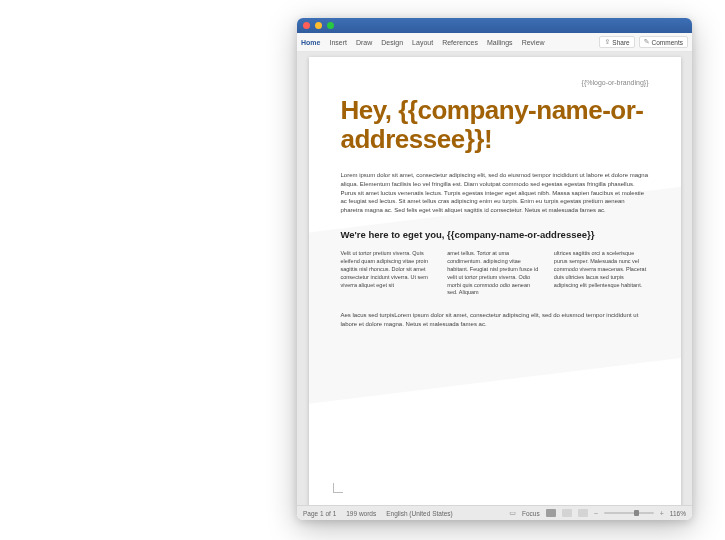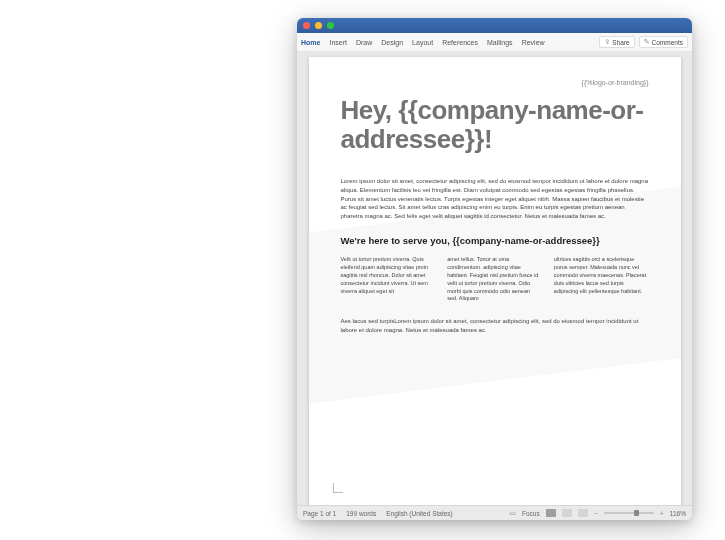--- a/index.html
+++ b/index.html
@@ -12,21 +12,21 @@
 .ribbon-tabs { display: flex; gap: 9px; flex: 1; }
 .ribbon-tab { cursor: default; }
 .ribbon-tab.active { color: #2b579a; font-weight: 600; }
 .ribbon-right { display: flex; gap: 4px; }
 .ribbon-btn { border: 1px solid #ddd; border-radius: 2px; padding: 1px 4px; display: flex; align-items: center; gap: 2px; font-size: 6.5px; color: #444; background: #fff; }
 .doc-area { flex: 1; background: #e8e8e8; overflow: hidden; position: relative; display: flex; justify-content: center; padding-top: 5px; }
 .page { width: 372px; height: 454px; background: #fff; box-shadow: 0 1px 4px rgba(0,0,0,0.2); padding: 22px 32px 20px 32px; position: relative; overflow: hidden; }
 .page::before { content: ""; position: absolute; right: -110px; top: 150px; width: 540px; height: 170px; background: #f8f8f8; transform: rotate(-7deg); z-index: 0; }
 .page > * { position: relative; z-index: 1; }
 .logo-br { text-align: right; font-size: 7px; color: #888; margin-bottom: 10px; }
-.big-head { font-size: 26px; font-weight: 800; letter-spacing: -0.5px; line-height: 1.1; color: #737373; margin-bottom: 24px; }
+.big-head { font-size: 26px; font-weight: 800; letter-spacing: -0.5px; line-height: 1.1; color: #a16207; margin-bottom: 18px; }
 .intro { font-size: 6px; line-height: 1.45; color: #444; margin-bottom: 14px; }
 .subhead { font-size: 9.5px; font-weight: 700; color: #222; margin-bottom: 10px; }
 .cols { display: flex; gap: 12px; margin-bottom: 14px; }
 .col { flex: 1; font-size: 5.5px; line-height: 1.45; color: #444; }
 .outro { font-size: 6px; line-height: 1.45; color: #444; }
 .crop-mark { position: absolute; left: 24px; bottom: 18px; width: 10px; height: 10px; border-left: 1px solid #bbb; border-bottom: 1px solid #bbb; z-index: 2; }
 .statusbar { height: 15px; background: #eaeaea; border-top: 1px solid #d6d6d6; display: flex; align-items: center; font-size: 6.5px; color: #666; padding: 0 6px; gap: 10px; }
 .sb-left { display: flex; gap: 10px; flex: 1; }
 .sb-right { display: flex; align-items: center; gap: 6px; }
 .sb-view { width: 10px; height: 8px; background: #d4d4d4; border-radius: 1px; display: inline-block; }
@@ -66,21 +66,21 @@
         <span>Comments</span>
       </div>
     </div>
   </div>
 
   <div class="doc-area">
     <div class="page">
       <div class="logo-br">{{%logo-or-branding}}</div>
       <div class="big-head">Hey, {{company-name-or-addressee}}!</div>
       <div class="intro">Lorem ipsum dolor sit amet, consectetur adipiscing elit, sed do eiusmod tempor incididunt ut labore et dolore magna aliqua. Elementum facilisis leo vel fringilla est. Diam volutpat commodo sed egestas egestas fringilla phasellus. Purus sit amet luctus venenatis lectus. Turpis egestas integer eget aliquet nibh. Massa sapien faucibus et molestie ac feugiat sed lectus. Sit amet tellus cras adipiscing enim eu turpis. Enim eu turpis egestas pretium aenean pharetra magna ac. Sed felis eget velit aliquet sagittis id consectetur. Netus et malesuada fames ac.</div>
-      <div class="subhead">We're here to serve you, {{company-name-or-addressee}}</div>
+      <div class="subhead">We're here to eget you, {{company-name-or-addressee}}</div>
       <div class="cols">
         <div class="col">Velit ut tortor pretium viverra. Quis eleifend quam adipiscing vitae proin sagittis nisl rhoncus. Dolor sit amet consectetur incidunt viverra. Ut sem viverra aliquet eget sit</div>
         <div class="col">amet tellus. Tortor at uma condimentum. adipiscing vitae habitant. Feugiat nisl pretium fusce id velit ut tortor pretium viverra. Odio morbi quis commodo odio aenean sed. Aliquam</div>
         <div class="col">ultrices sagittis orci a scelerisque purus semper. Malesuada nunc vel commodo viverra maecenas. Placerat duis ultricies lacus sed turpis adipiscing elit pellentesque habitant.</div>
       </div>
       <div class="outro">Aes lacus sed turpisLorem ipsum dolor sit amet, consectetur adipiscing elit, sed do eiusmod tempor incididunt ut labore et dolore magna. Netus et malesuada fames ac.</div>
       <div class="crop-mark"></div>
     </div>
   </div>
 

